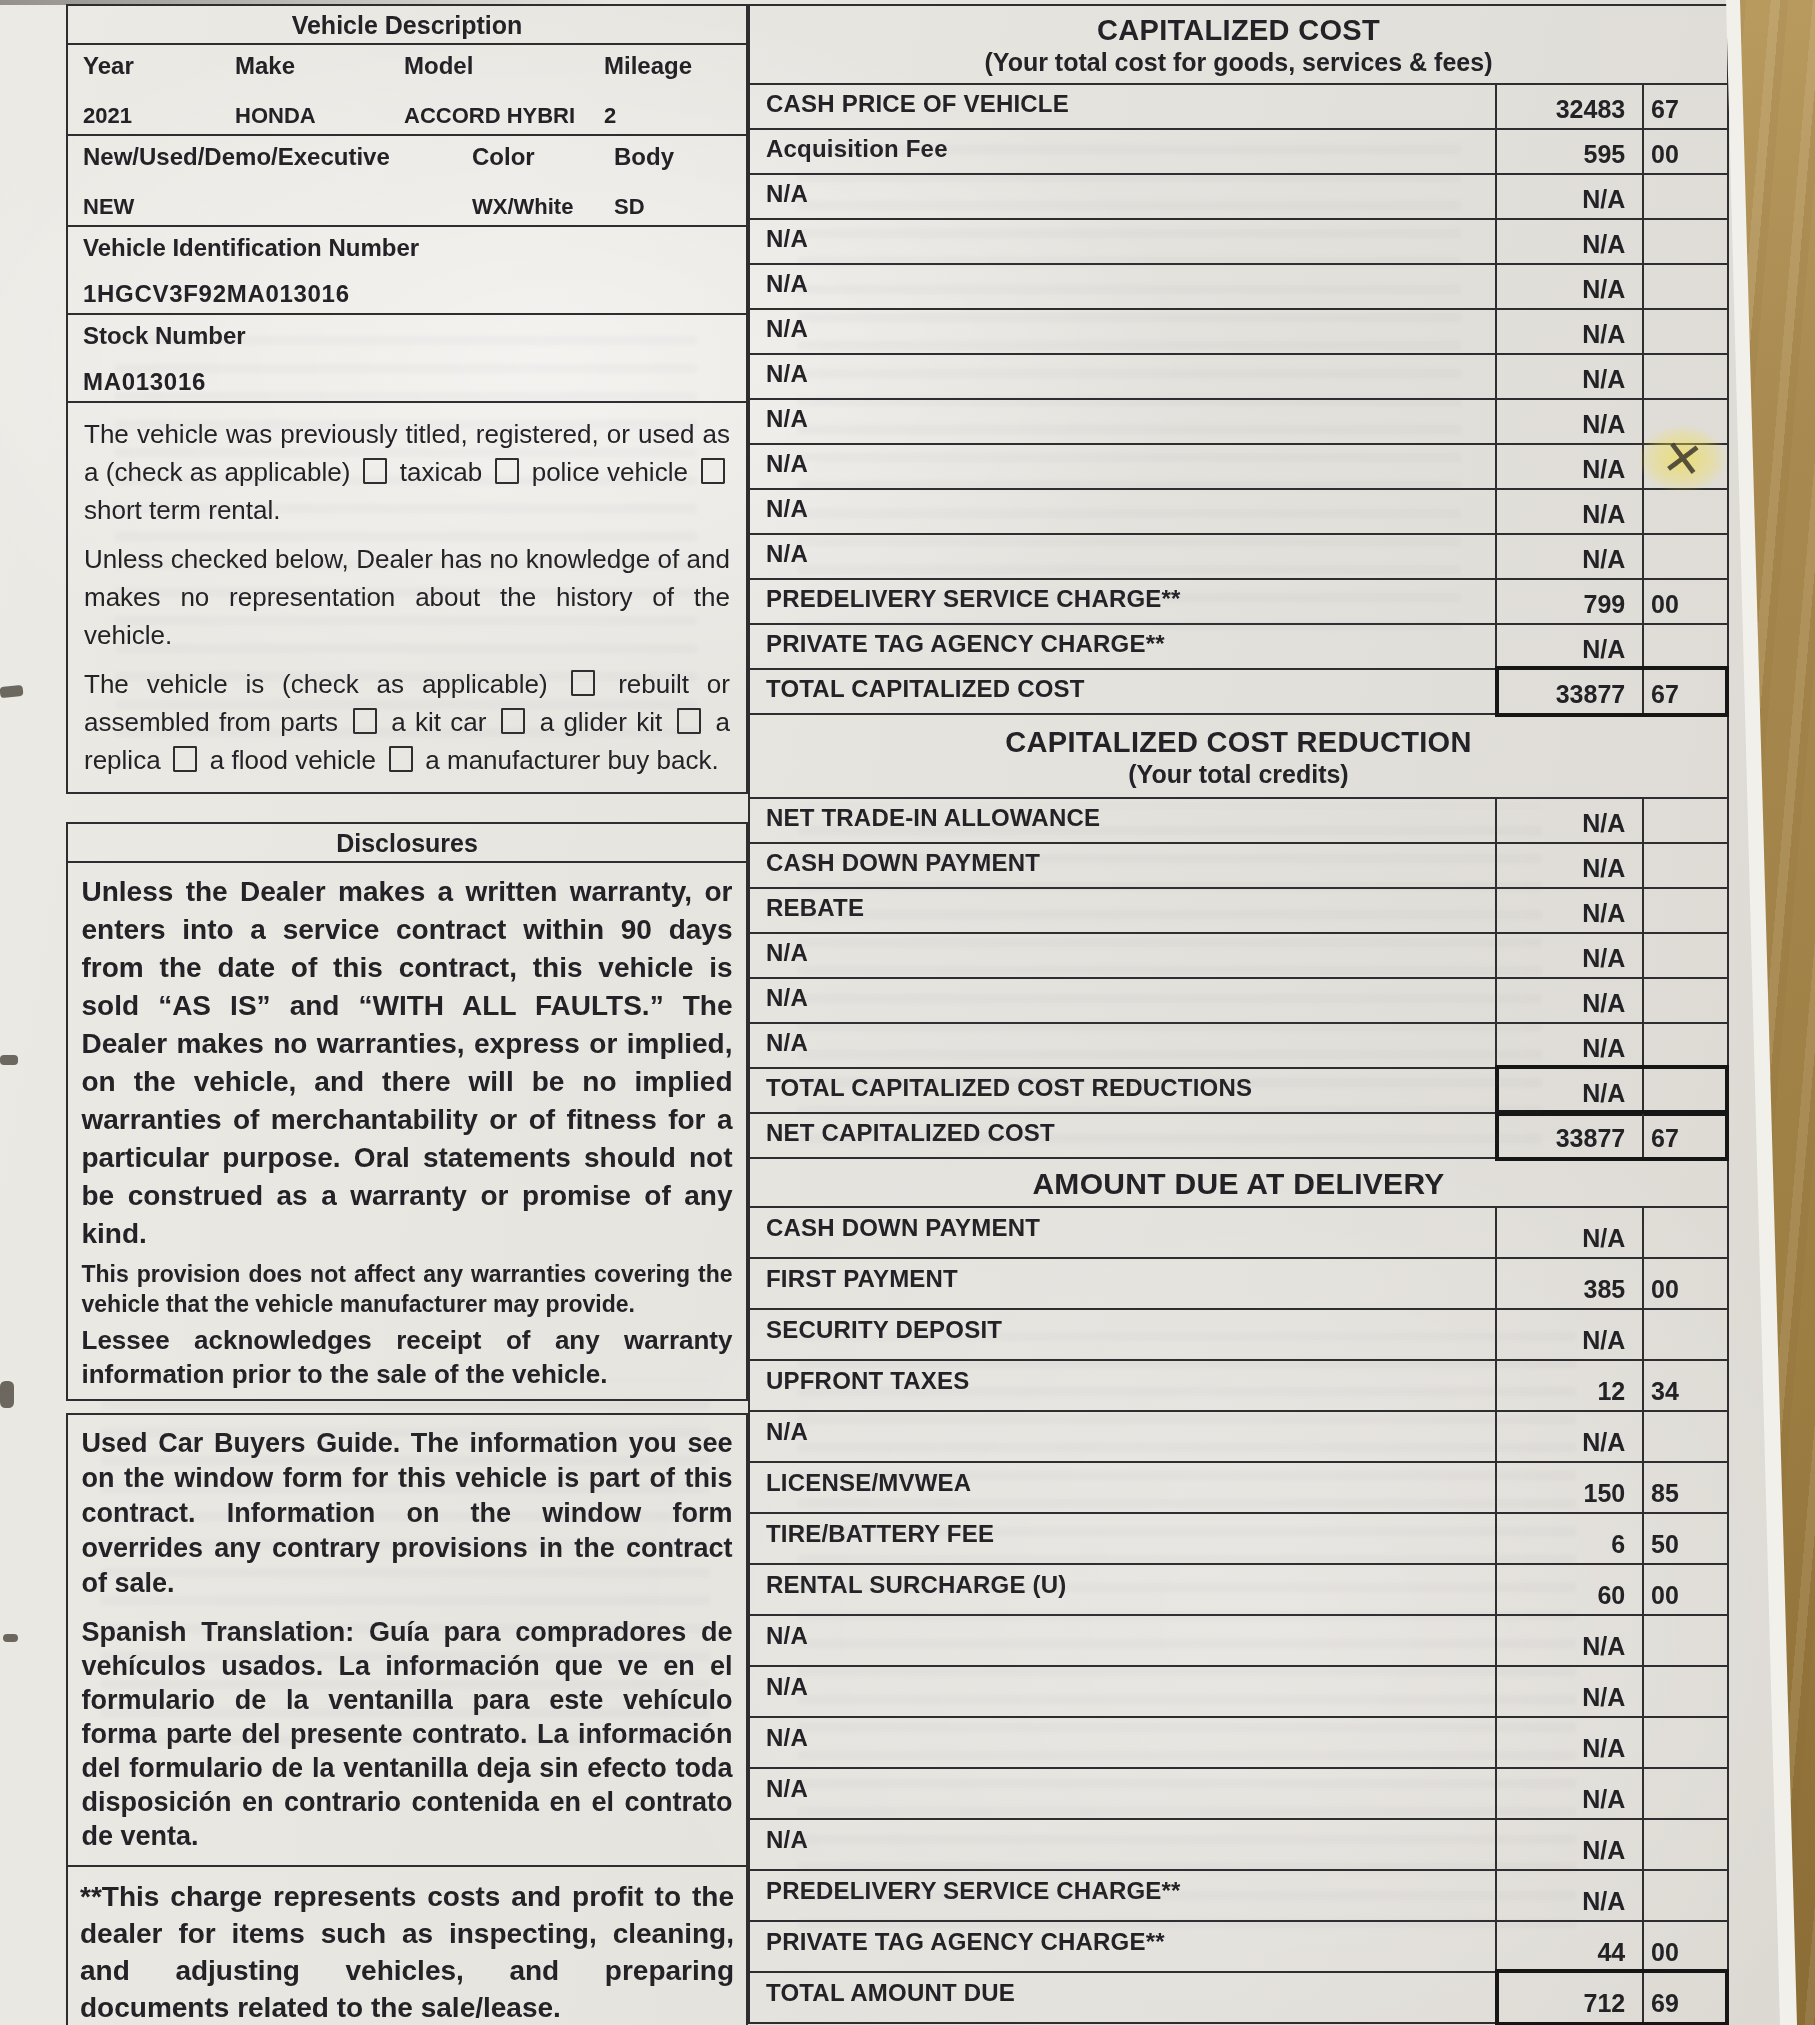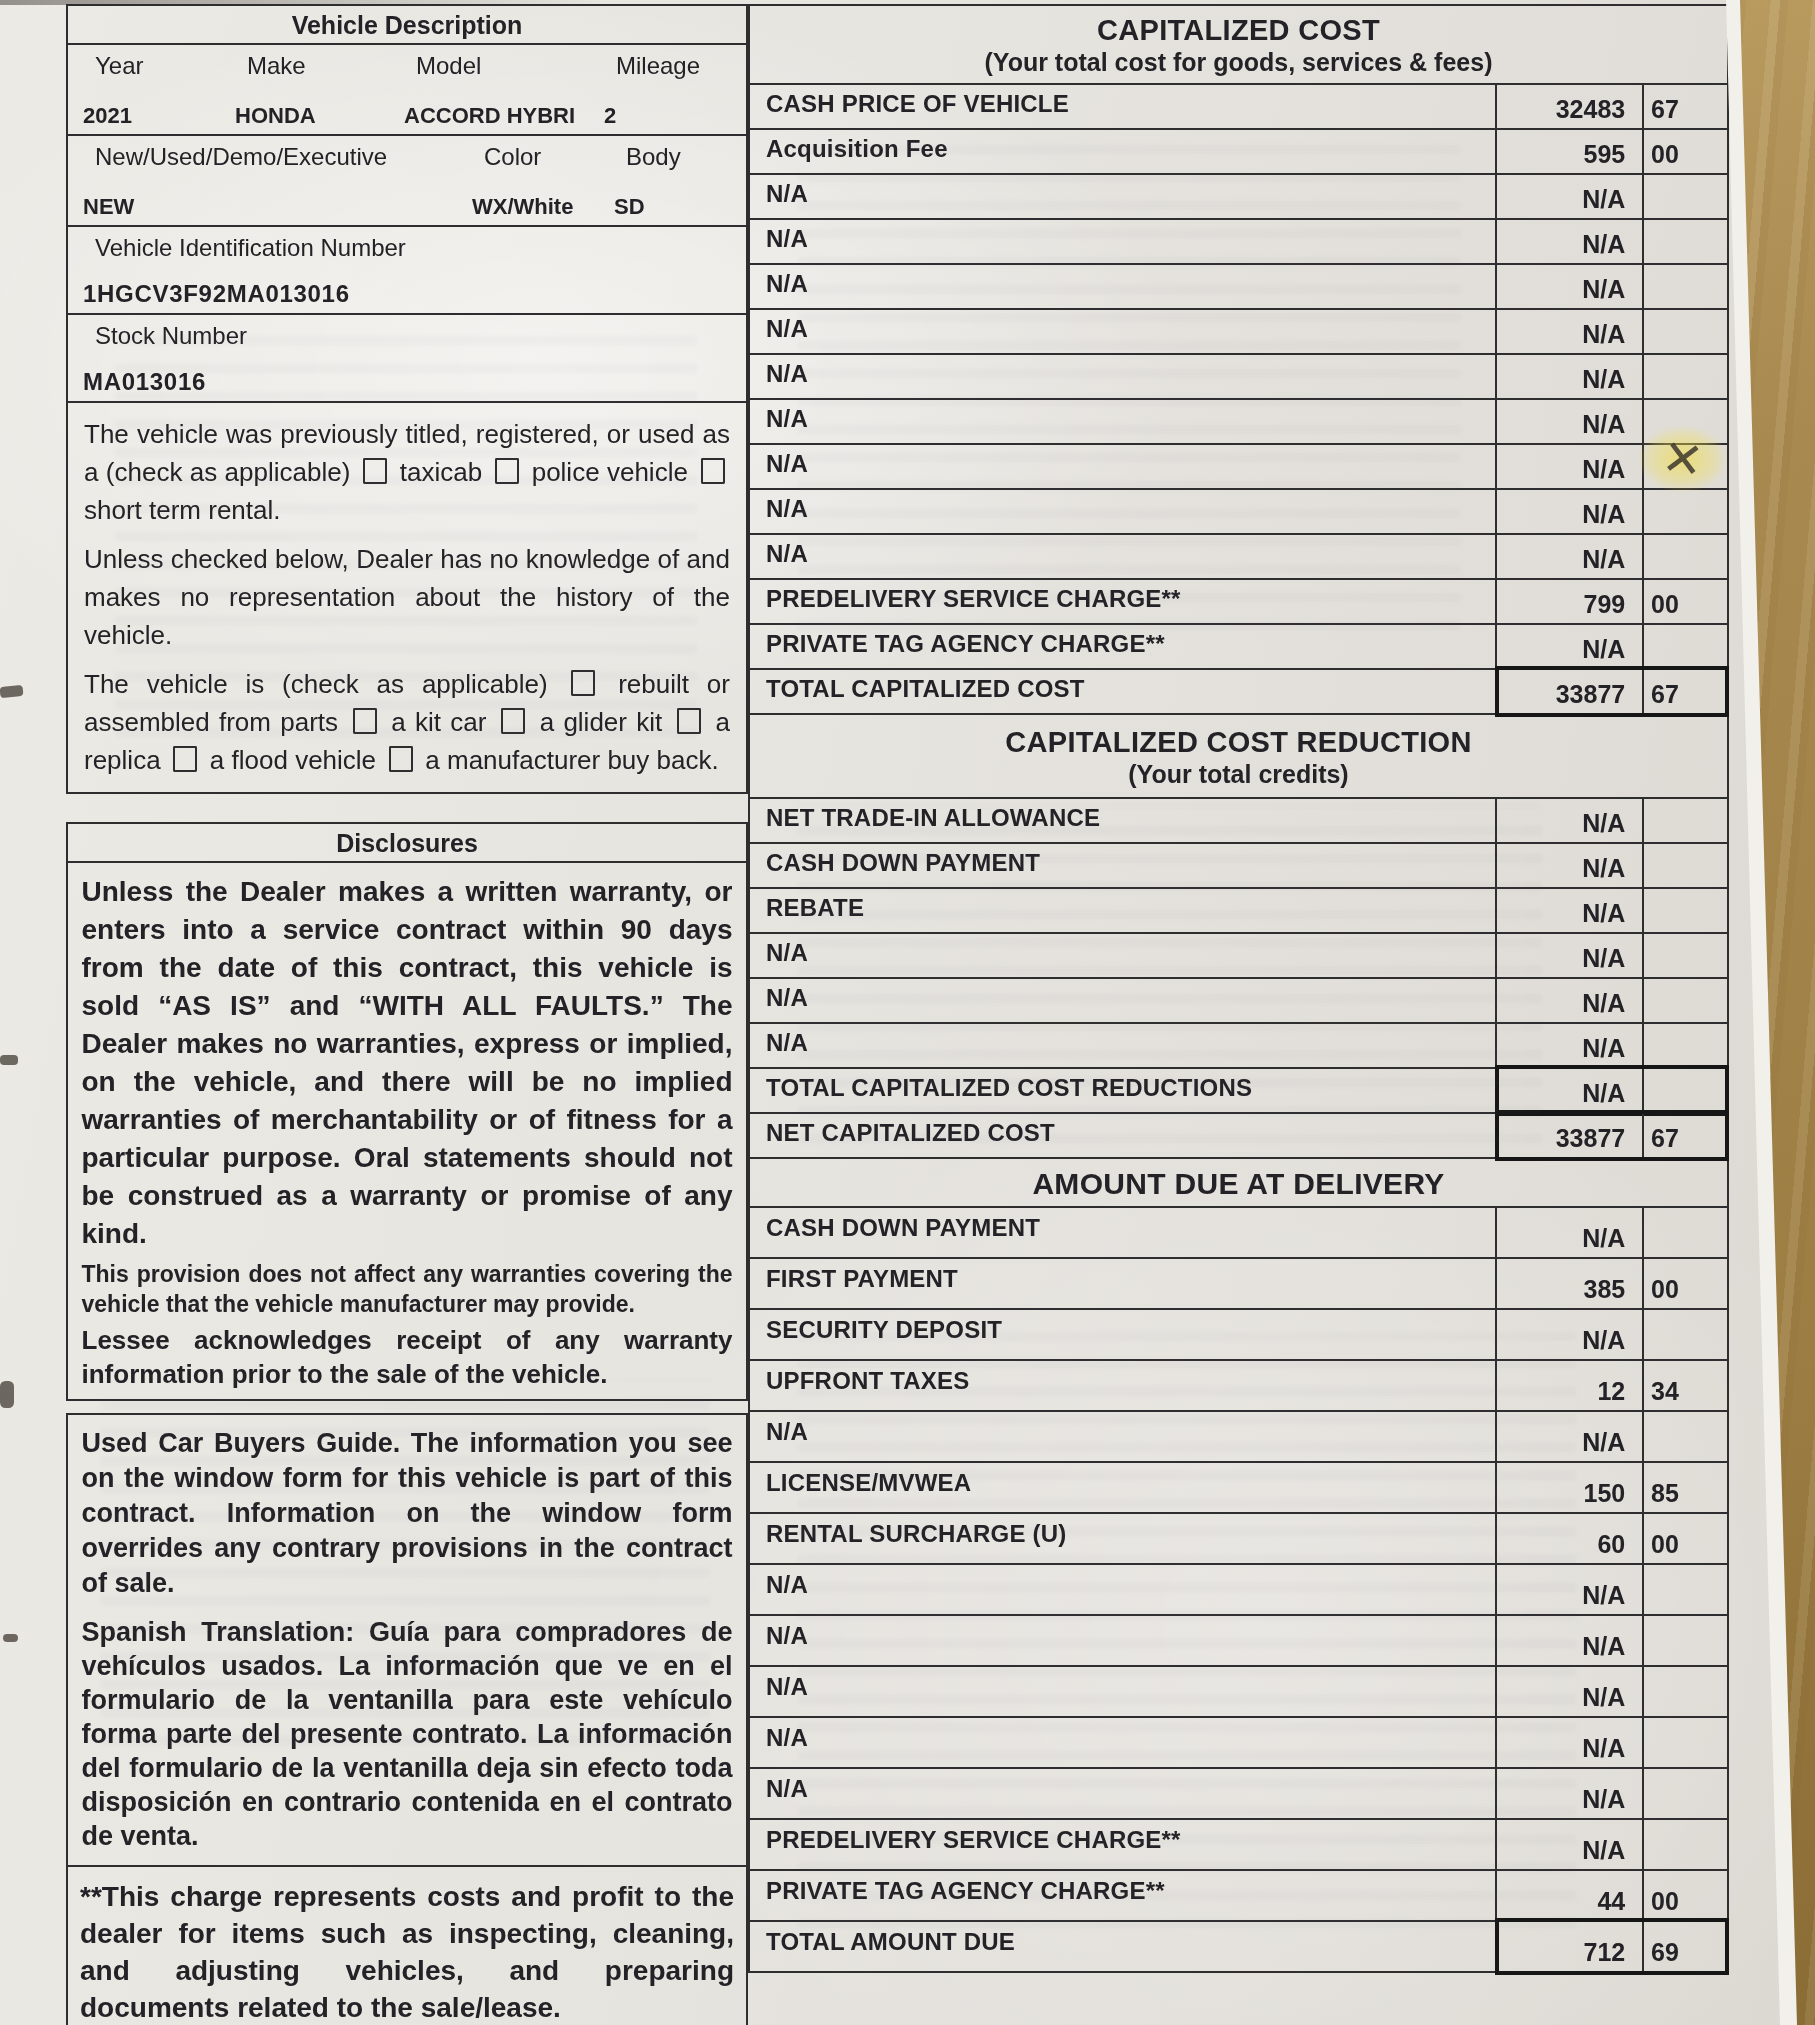--- a/index.html
+++ b/index.html
@@ -22,21 +22,21 @@
   .paper::before{content:"";position:absolute;left:0;top:0;width:609px;height:5.4px;
     background:linear-gradient(90deg,rgba(40,35,30,.45),transparent);}
 
   
   .left-col{position:absolute;left:66px;top:4px;width:682px;}
   .vbox,.dbox,.gbox{border:2.4px solid #2e2d30;background:transparent;}
   .vtitle,.dtitle{font-size:25px;font-weight:bold;text-align:center;padding:4.7px 0 3.4px;border-bottom:2.4px solid #2e2d30;}
   .vrow{border-bottom:2px solid #2e2d30;padding:6.8px 0 5.4px 15px;}
   .vrow.spec{display:grid;grid-template-columns:152px 169px 200px 1fr;}
   .vrow.type{display:grid;grid-template-columns:389px 142px 1fr;}
-  .vlab{font-size:24px;font-weight:normal;margin-bottom:23px;white-space:nowrap;margin-left:12px;}
+  .vlab{font-size:24px;font-weight:bold;margin-bottom:23px;white-space:nowrap;}
   .vval{font-size:22px;font-weight:bold;white-space:nowrap;}
   .vrow.single .vlab{margin-bottom:17.6px;}
   .vrow.single .vval{font-size:24px;letter-spacing:0.7px;}
   .hist{padding:12px 16px 13.5px;}
   .hist p{margin:0 0 10.8px;font-size:26px;line-height:38px;text-align:justify;font-weight:500;}
   .hist p:last-child{margin-bottom:0;}
   .cbx{display:inline-block;width:20px;height:22px;border:2.7px solid #2e2d30;border-radius:1.4px;
        margin:0 5.4px;vertical-align:-3.4px;background:transparent;}
   .dbox{margin-top:28px;padding-bottom:8px;}
   .asis{margin:9.5px 13.5px 6.8px;font-size:28px;font-weight:bold;line-height:38px;text-align:justify;}
@@ -368,20 +368,27 @@
     </div>
   </div>
           <div class="mrow">
     <div class="mlabel">LICENSE/MVWEA</div>
     <div class="mval">
       <div class="mdollars">150</div>
       <div class="mcents">85</div>
     </div>
   </div>
           <div class="mrow">
+    <div class="mlabel">TIRE/BATTERY FEE</div>
+    <div class="mval">
+      <div class="mdollars">6</div>
+      <div class="mcents">50</div>
+    </div>
+  </div>
+          <div class="mrow">
     <div class="mlabel">RENTAL SURCHARGE (U)</div>
     <div class="mval">
       <div class="mdollars">60</div>
       <div class="mcents">00</div>
     </div>
   </div>
           <div class="mrow">
     <div class="mlabel">N/A</div>
     <div class="mval">
       <div class="mdollars">N/A</div>

